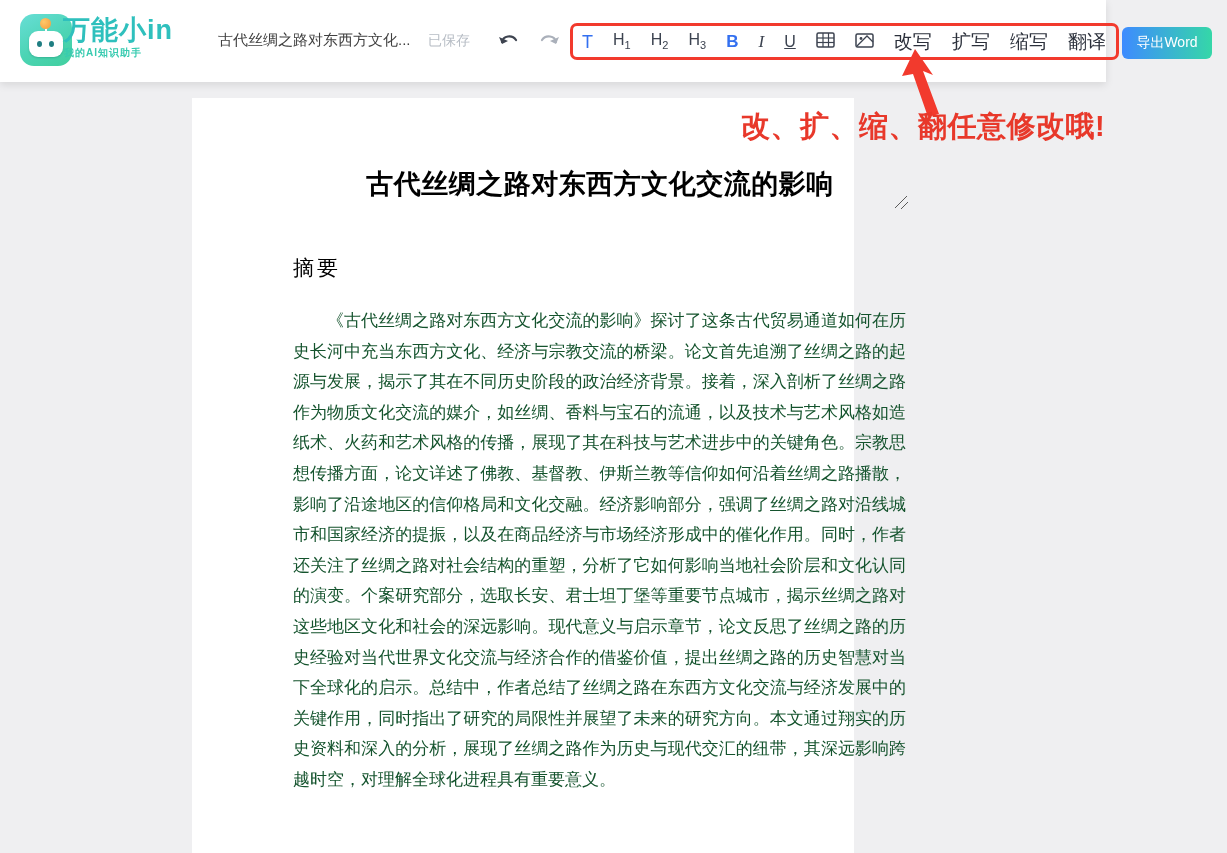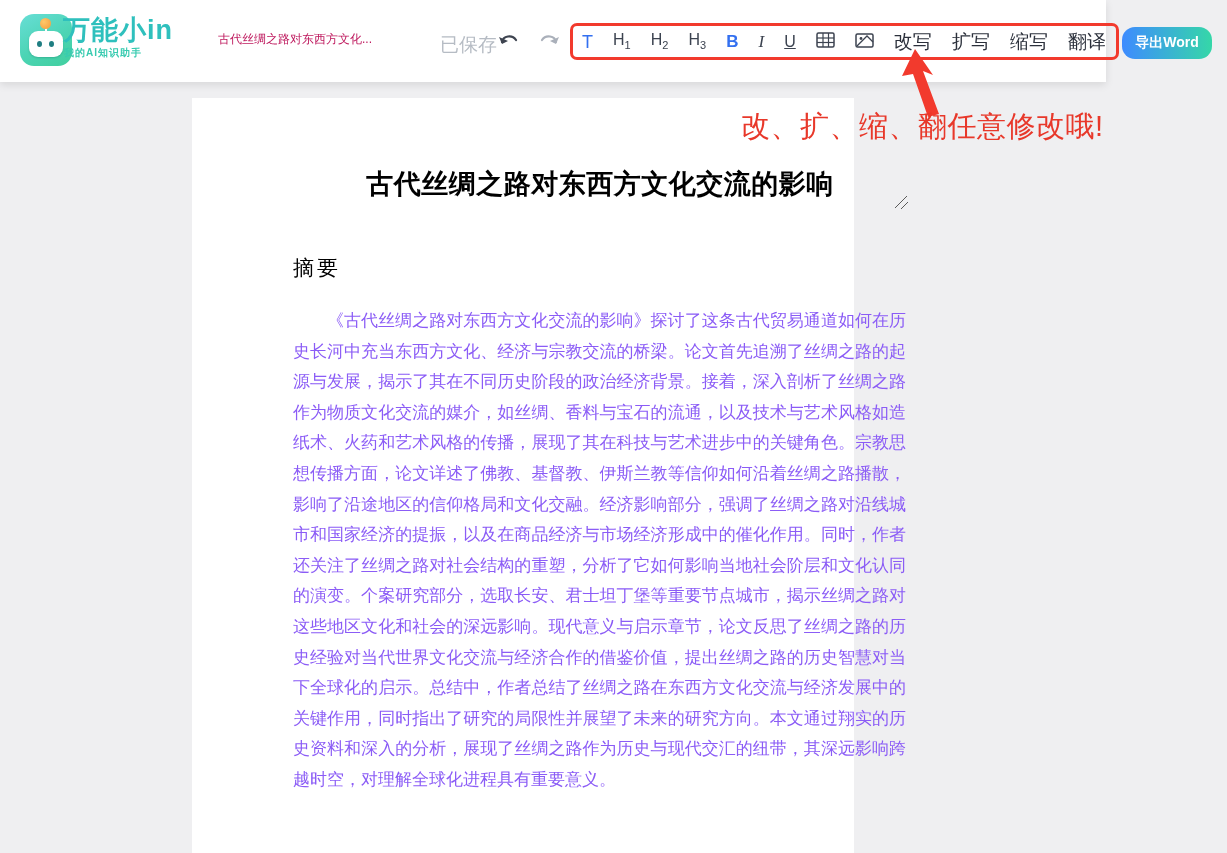--- a/index.html
+++ b/index.html
@@ -22,70 +22,70 @@
   .antenna-ball{position:absolute;left:20px;top:4px;width:11px;height:11px;border-radius:50%;
     background:radial-gradient(circle at 35% 35%,#ffc86a,#f49b3a);}
   .robot-head{
     position:absolute;left:9px;top:17px;width:34px;height:26px;background:#ffffff;border-radius:9px;
     box-shadow:0 1px 2px rgba(0,90,80,.25);
   }
   .robot-eye{position:absolute;top:10px;width:5px;height:6px;border-radius:50%;background:#1f7e82;}
   .robot-eye.left{left:8px;} .robot-eye.right{left:20px;}
   .brand-name{position:absolute;left:63px;top:12px;font-size:27px;font-weight:bold;color:#2fc0bd;letter-spacing:1px;}
   .brand-tagline{position:absolute;left:64px;top:46px;font-size:10px;font-weight:bold;color:#38cbb0;letter-spacing:1px;}
-  .doc-title-header{position:absolute;left:218px;top:31px;font-size:12px;color:#be185d;max-width:200px;white-space:nowrap;}
-  .save-status{position:absolute;left:440px;top:32px;font-size:19px;color:#b6bcc4;}
+  .doc-title-header{position:absolute;left:218px;top:31px;font-size:15px;color:#404040;max-width:200px;white-space:nowrap;}
+  .save-status{position:absolute;left:428px;top:32px;font-size:14px;color:#b6bcc4;}
   .icon-btn{position:absolute;top:30px;width:24px;height:20px;cursor:pointer;}
   .undo-btn{left:497px;} .redo-btn{left:537px;}
   
   .toolbar{
     position:absolute;left:582px;top:24px;width:524px;height:35px;
     display:flex;align-items:center;justify-content:space-between;z-index:3;
   }
   .tb{cursor:pointer;color:#3c4350;font-size:16px;line-height:1;user-select:none;}
   .tb-t{color:#3370f0;font-size:18px;}
   .tb-h{font-size:16px;color:#3c4350;}
   .tb-h sub{font-size:11px;color:#3c4350;}
   .tb-b{color:#3370f0;font-weight:bold;font-size:17px;}
   .tb-i{font-style:italic;font-family:"Liberation Serif",serif;font-size:17px;}
   .tb-u{text-decoration:underline;font-size:16px;}
   .tb-word{font-size:19px;color:#2b303b;}
   .red-box{
     position:absolute;left:570px;top:23px;width:549px;height:37px;
     border:3px solid #f23a2d;border-radius:7px;box-sizing:border-box;z-index:4;pointer-events:none;
   }
   .export-btn{
-    position:absolute;left:1122px;top:27px;width:90px;height:32px;border-radius:13px;
+    position:absolute;left:1122px;top:27px;width:90px;height:32px;border-radius:6px;
     background:linear-gradient(90deg,#3e8bff 0%,#35d7a8 100%);
-    color:#ffffff;font-size:14px;display:flex;align-items:center;justify-content:center;cursor:pointer;font-weight:bold;
+    color:#ffffff;font-size:14px;display:flex;align-items:center;justify-content:center;cursor:pointer;
   }
   
   .page{position:absolute;left:192px;top:98px;width:662px;height:755px;background:#ffffff;z-index:1;}
   .doc-title{
     position:absolute;left:60px;top:68px;width:696px;text-align:center;
     font-size:27px;font-weight:bold;color:#000;letter-spacing:0.5px;cursor:text;
   }
   .resize-handle{position:absolute;left:702px;top:97px;width:15px;height:15px;cursor:nwse-resize;}
   .abstract-heading{
     position:absolute;left:101px;top:156px;font-family:Liberation Serif, serif;
     font-size:21px;color:#000;letter-spacing:3px;cursor:text;
   }
   .abstract-body{
     position:absolute;left:101px;top:207px;width:613px;
     font-family:"DejaVu Serif","Liberation Serif",serif;font-size:17px;line-height:30.6px;
-    color:#8b5cf6;text-align:justify;text-indent:2em;cursor:text;
+    color:#14532d;text-align:justify;text-indent:2em;cursor:text;
   }
   .keywords{
     position:absolute;left:101px;top:716px;width:613px;
     font-family:"DejaVu Serif","Liberation Serif",serif;font-size:17px;color:#111;text-indent:2em;cursor:text;
   }
   
   .annotation-text{
     position:absolute;left:741px;top:107px;font-size:29px;color:#e8382a;
-    letter-spacing:0.5px;z-index:5;white-space:nowrap;
+    letter-spacing:0.5px;z-index:5;white-space:nowrap;font-weight:bold;
   }
   .red-arrow{position:absolute;left:895px;top:46px;width:52px;height:74px;z-index:5;}
 </style>
 </head>
 <body>
 
 <div class="header">
 
   <div class="logo-icon">
     <div class="antenna-stem"></div>

